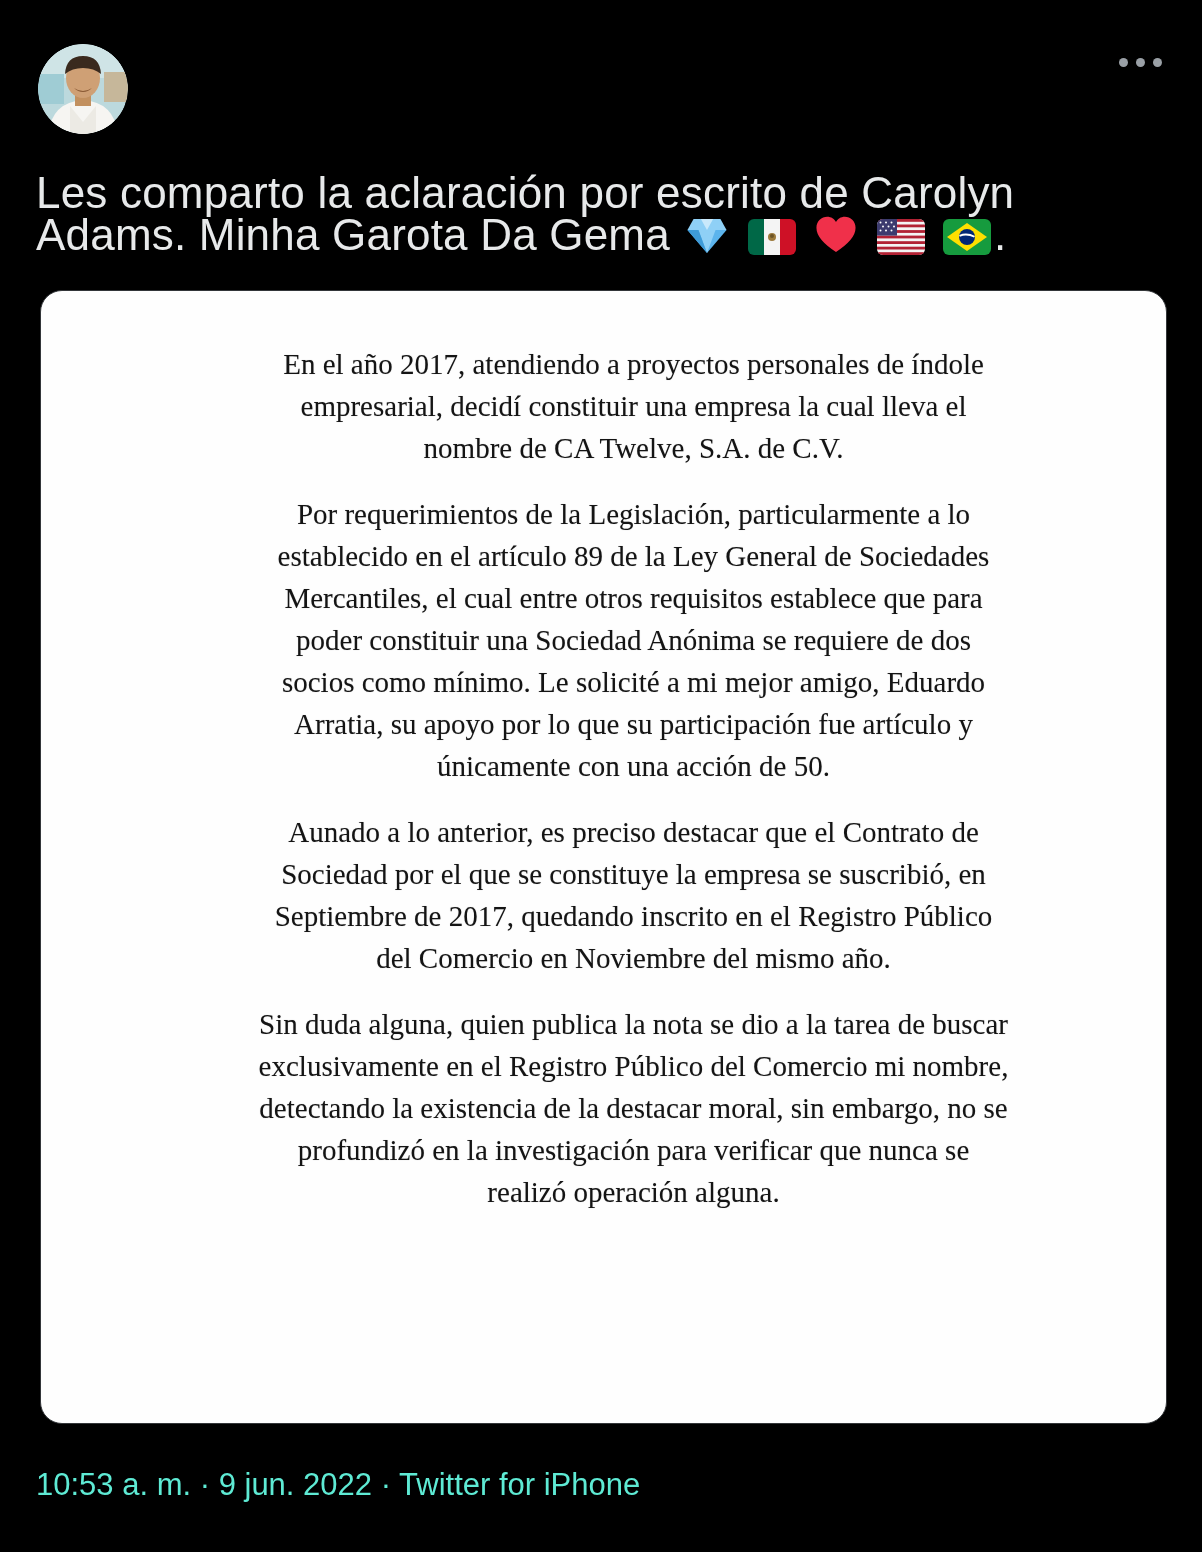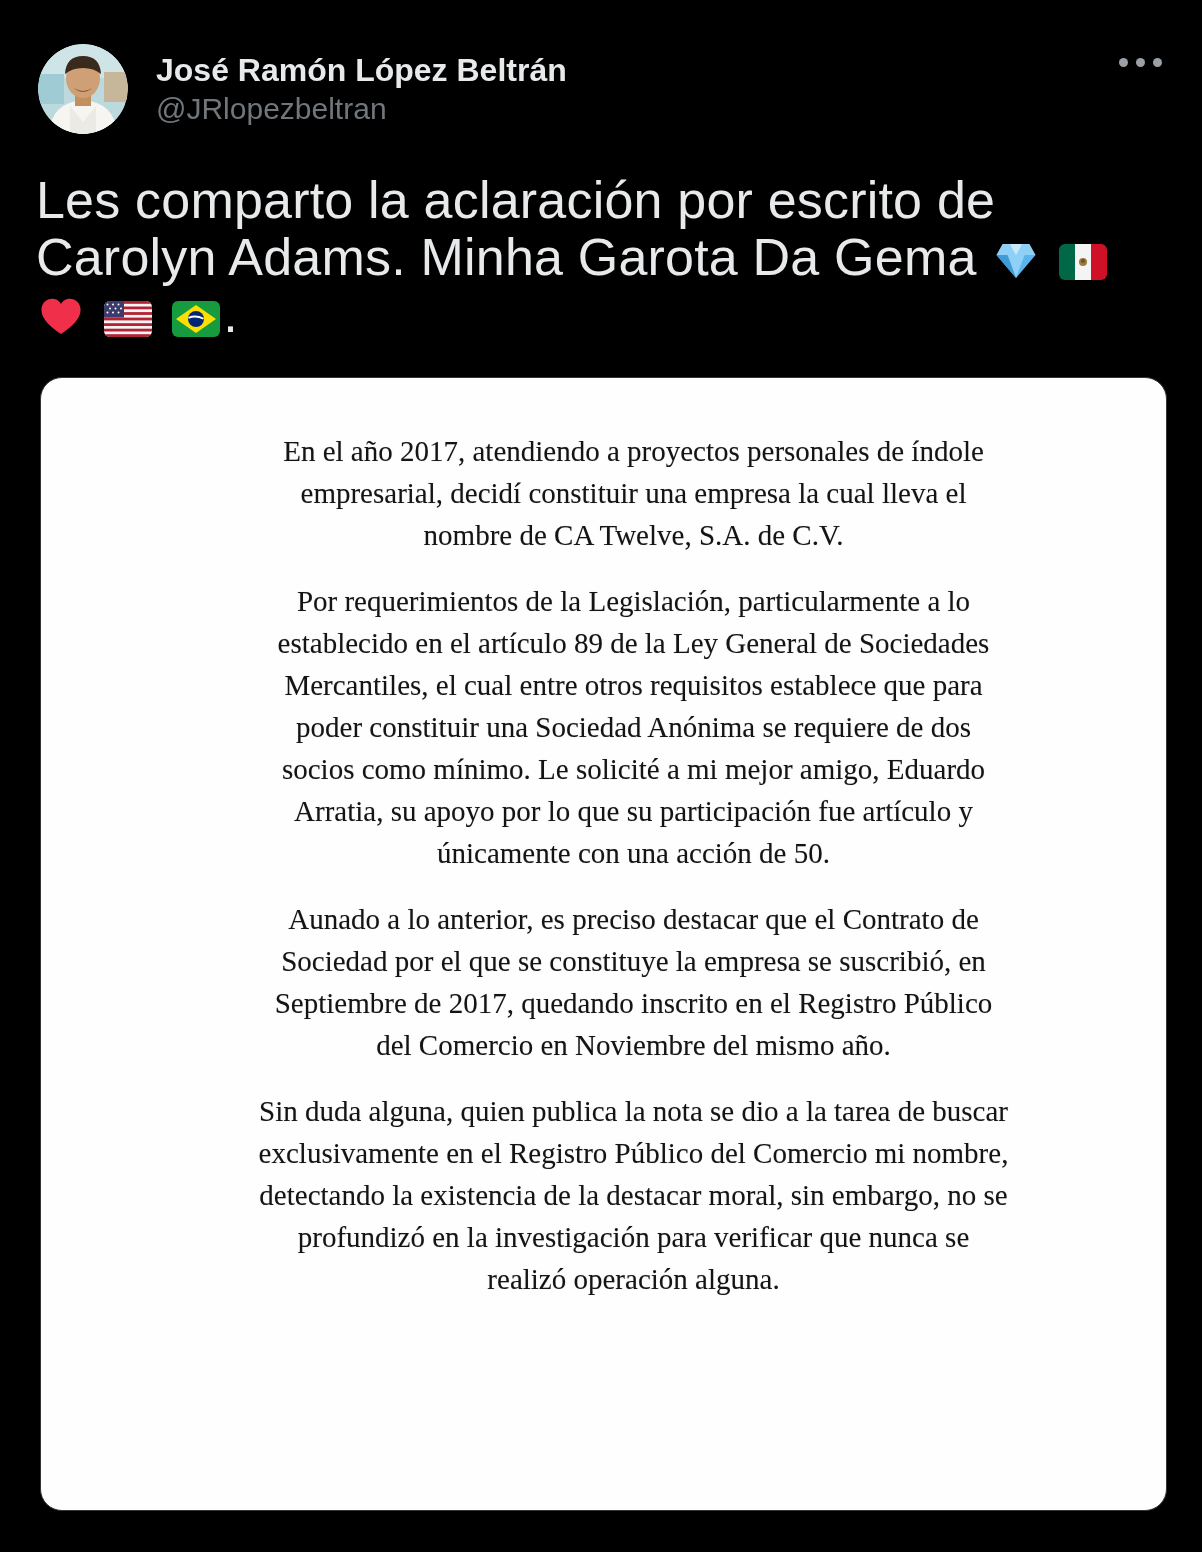--- a/index.html
+++ b/index.html
@@ -13,21 +13,21 @@
   .avatar{width:90px;height:90px;border-radius:50%;overflow:hidden;flex:0 0 auto;cursor:pointer;}
   .id-block{margin-left:28px;padding-top:6px;min-width:0;}
   .display-name{font-size:32px;font-weight:700;line-height:40px;color:#e7e9ea;white-space:nowrap;}
   .handle{font-size:30px;line-height:38px;color:#71767b;white-space:nowrap;}
   .spacer{flex:1;}
   .more-btn{display:flex;gap:8px;padding:14px 4px;cursor:pointer;align-items:center;}
   .more-btn .dot{width:9px;height:9px;border-radius:50%;background:#9aa0a6;}
   
   .tweet-text{
     margin:38px 36px 0 36px;max-width:1090px;
-    font-size:52px;line-height:57px;color:#e7e9ea;letter-spacing:.2px;
+    font-size:44px;line-height:42px;color:#e7e9ea;letter-spacing:.2px;
   }
   .emoji{display:inline-block;vertical-align:-6px;margin:0 3px;}
   .emoji svg{display:block;}
   
   .media-card{
     margin:34px 35px 0 40px;width:1127px;height:1134px;
     background:#fefefe;border:1px solid #333639;border-radius:22px;
     padding:52px 58px 60px 118px;cursor:pointer;overflow:hidden;
   }
   .doc-text{
@@ -60,24 +60,20 @@
           <rect y="30" width="26" height="30" fill="#9fccd4"></rect>
           <rect x="66" y="28" width="24" height="30" fill="#c6b79a"></rect>
           <path d="M10 90 Q14 58 45 56 Q76 58 80 90 Z" fill="#f6f5f2"></path>
           <path d="M32 62 L45 78 L58 62 L58 90 L32 90 Z" fill="#eceae4"></path>
           <rect x="37" y="46" width="16" height="16" fill="#c2905f"></rect>
           <ellipse cx="45" cy="34" rx="17" ry="20" fill="#cfa075"></ellipse>
           <path d="M27 30 Q28 12 45 12 Q62 12 63 30 Q56 24 45 24 Q34 24 27 30 Z" fill="#3a2a1e"></path>
           <path d="M36 44 Q45 50 54 44 Q50 48 45 48 Q40 48 36 44 Z" fill="#8a5a35"></path>
         </g>
       </svg>
-    </div>
-    <div class="id-block">
-      <div class="display-name">José Ramón López Beltrán</div>
-      <div class="handle">@JRlopezbeltran</div>
     </div>
     <div class="spacer"></div>
     <div class="more-btn">
       <span class="dot"></span>
       <span class="dot"></span>
       <span class="dot"></span>
     </div>
   </div>
 
   <div class="tweet-text">

